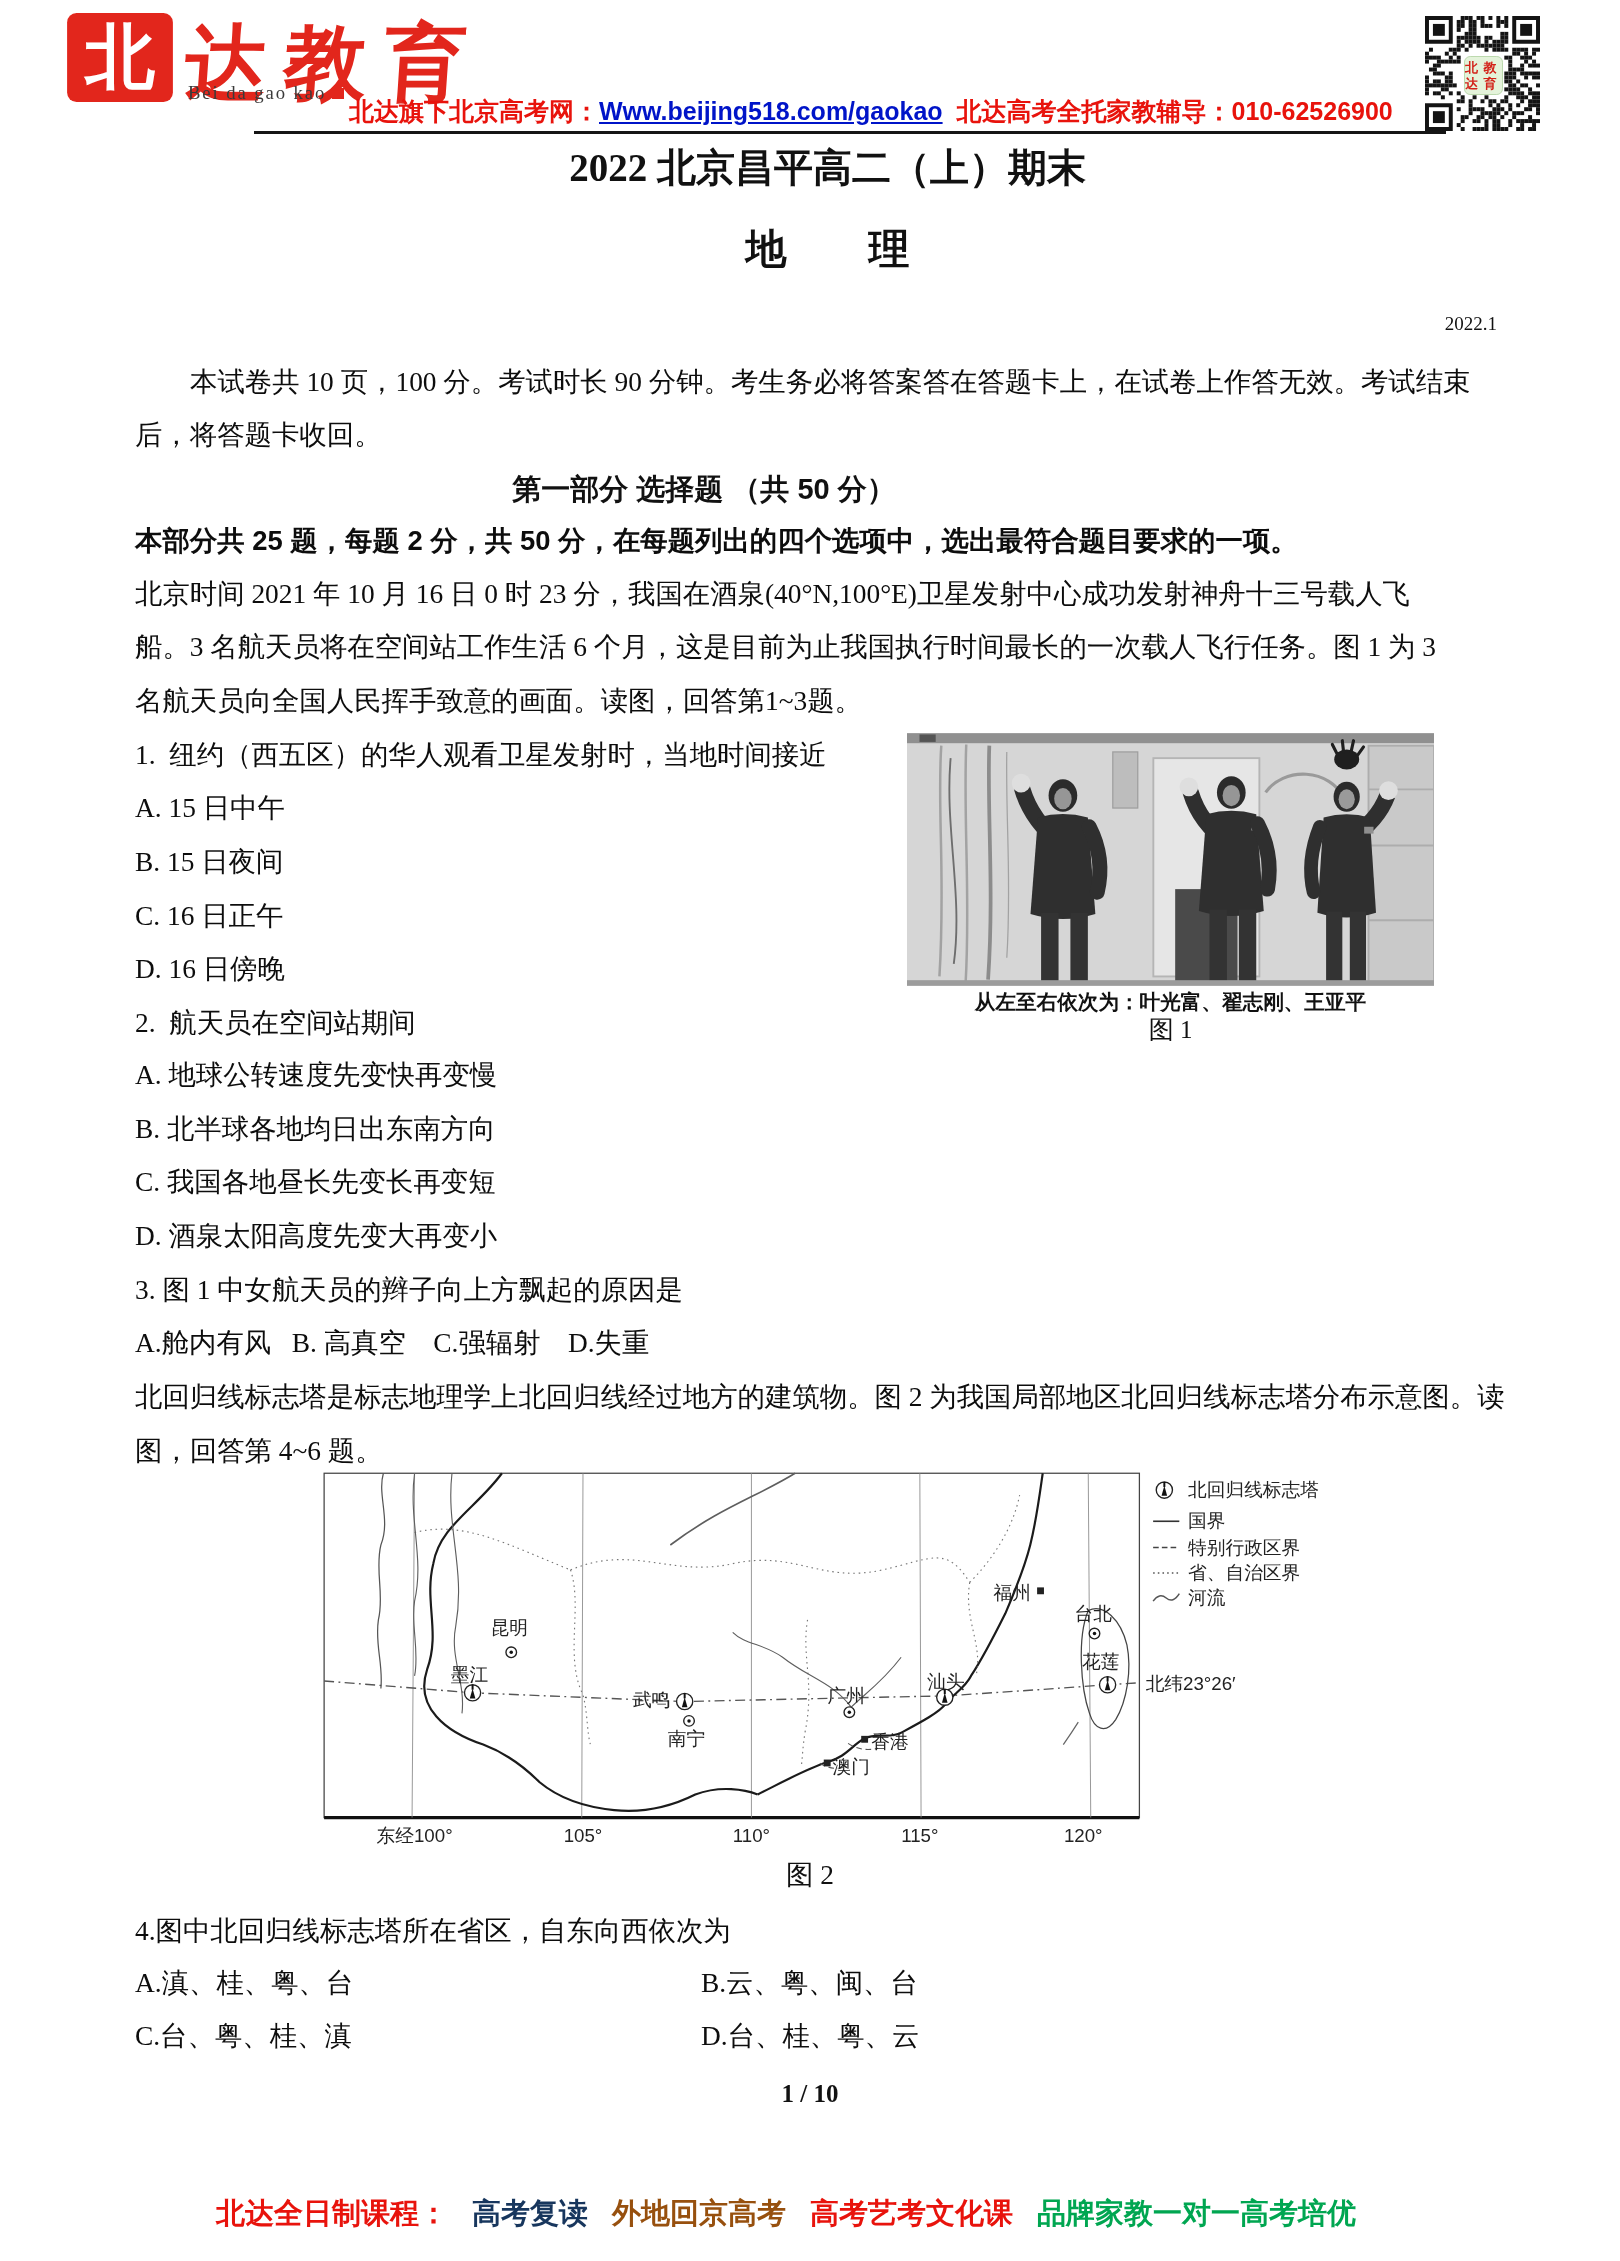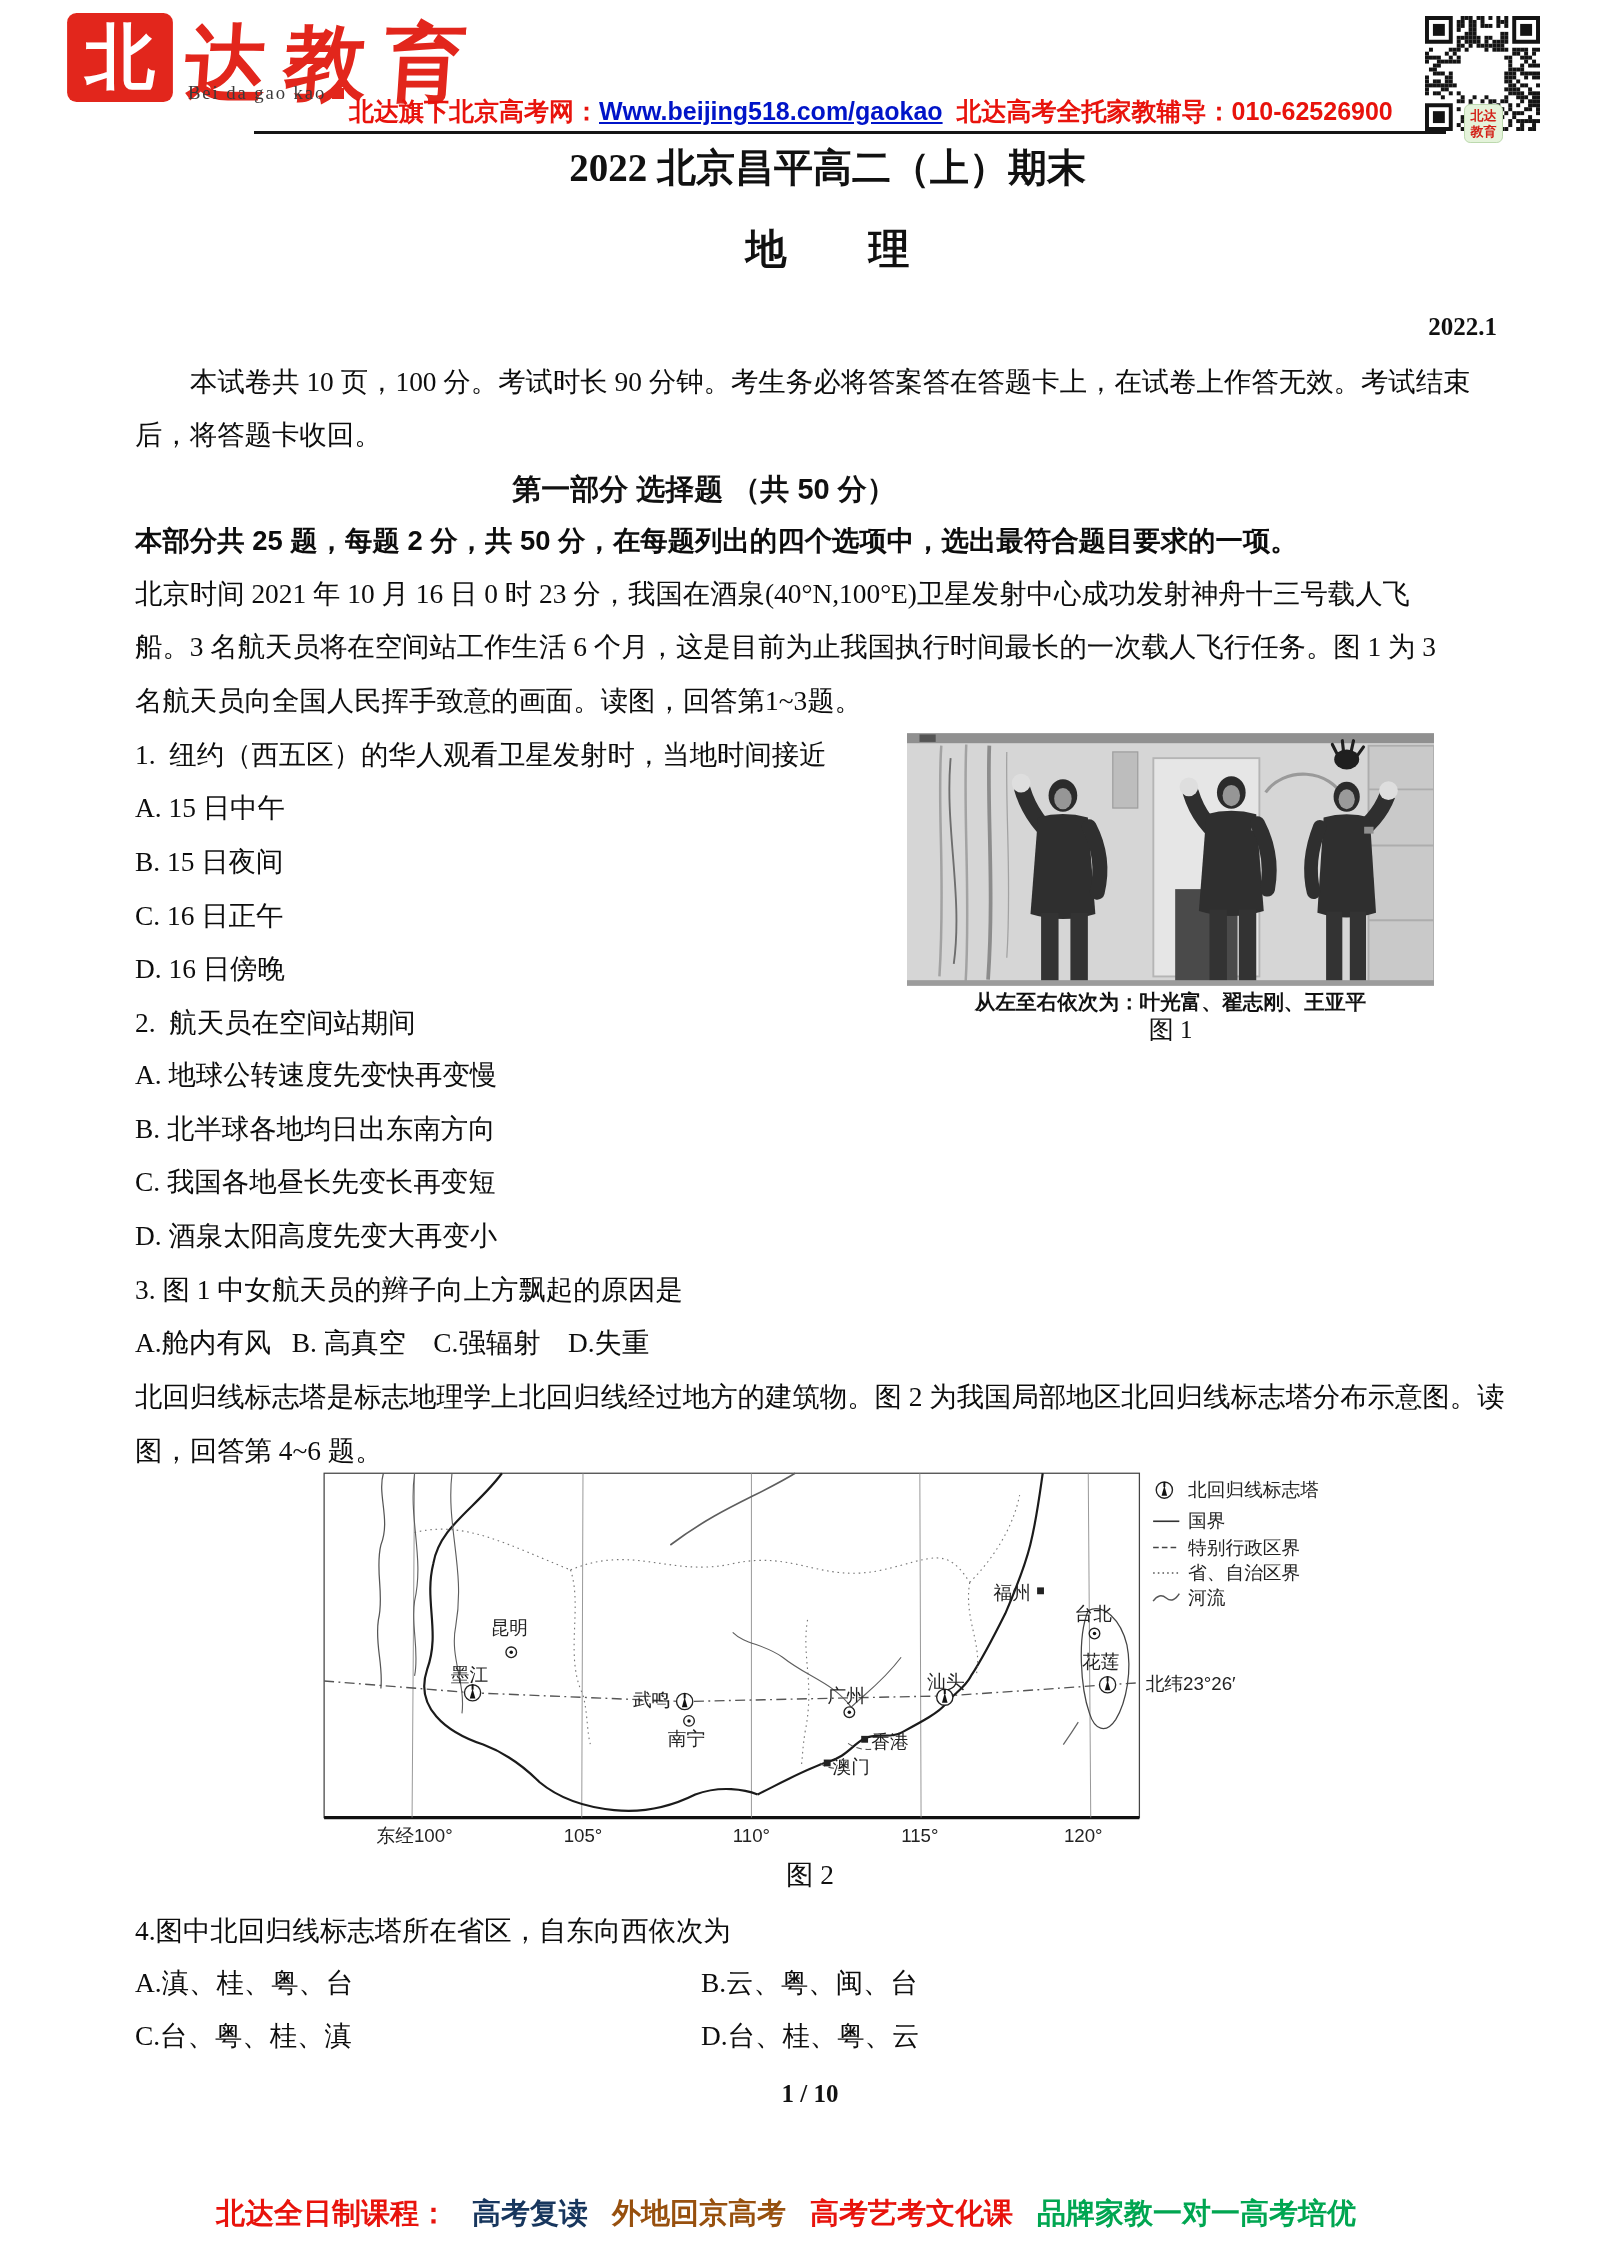--- a/index.html
+++ b/index.html
@@ -19,26 +19,26 @@
   #brand{left:185px;top:8.7px;font-size:82px;font-weight:bold;color:#e2261c;letter-spacing:17.5px;
     transform:skewX(-4deg);white-space:nowrap;}
   #pinyin{left:188px;top:82px;font-size:18.7px;color:#3a3a3a;letter-spacing:1.9px;white-space:nowrap;}
   #pinyin .sq{display:inline-block;width:11.2px;height:11.2px;background:#e2261c;margin-left:6.2px;}
   #contact-line{left:349px;top:95px;font-size:25px;font-weight:bold;white-space:pre;}
   #contact-line .red{color:#e8130c;}
   #contact-line a{color:#0014c8;text-decoration:underline;}
   #rule{left:254px;top:131px;width:1192px;height:3.1px;background:#151515;}
   #qr{left:1424px;top:16px;width:117px;height:115px;}
   #qr-center{left:1464px;top:56px;width:37px;height:37px;background:#e4f3da;border:0.6px solid #bcd9ae;
-    border-radius:6.2px;display:flex;flex-direction:column;align-items:center;justify-content:center;margin-top:48px;}
+    border-radius:6.2px;display:flex;flex-direction:row;align-items:center;justify-content:center;}
   #qr-center div{color:#d32219;font-size:13px;font-weight:bold;line-height:15.6px;}
   
   #title{left:35px;top:141px;width:1585px;font-size:39px;font-weight:bold;}
   #subject{left:35px;top:222px;width:1585px;font-size:41px;font-weight:bold;}
-  #date{left:0;top:313px;width:1497px;text-align:right;font-size:25px;font-weight:bold;}
+  #date{left:0;top:313px;width:1497px;text-align:right;font-size:19px;}
   
   #sec-heading{left:0;top:470px;width:1408px;font-size:29px;}
   
   #photo{left:907px;top:733px;width:527px;height:253px;}
   #fig1-caption{left:907px;top:988px;width:527px;font-size:20.6px;}
   #fig1-label{left:907px;top:1013px;width:527px;font-size:25px;}
   
   #map{left:321px;top:1470px;width:1023px;height:382px;}
   #fig2-label{left:0;top:1857px;width:1620px;font-size:27.4px;}
   #pagenum{left:0;top:2080px;width:1620px;font-size:25px;font-weight:bold;}

